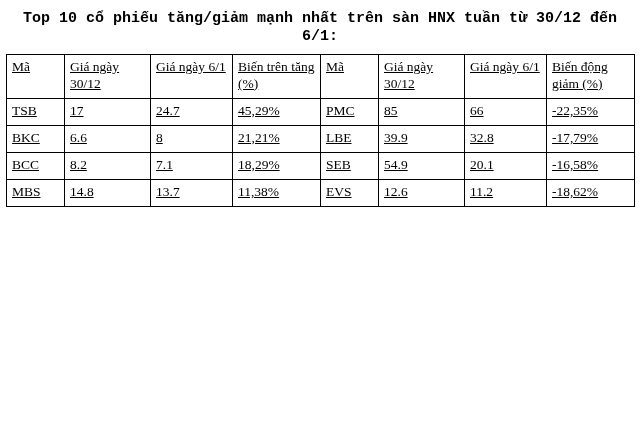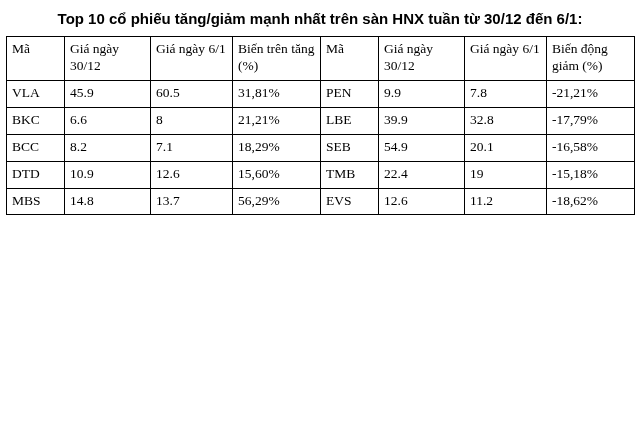--- a/index.html
+++ b/index.html
@@ -15,28 +15,29 @@
     overflow: hidden;
   }
   .page {
     position: relative;
     width: 640px;
     height: 440px;
     box-sizing: border-box;
   }
   .title {
     text-align: center;
-    font-family: Liberation Sans, sans-serif;
+    font-family: Liberation Mono, monospace;
     font-size: 15px;
     font-weight: bold;
     padding: 10px 10px 8px 10px;
     line-height: 1.2;
   }
   .table-wrap {
     padding: 0 6px;
+    text-decoration: underline;
   }
   table.data {
     border-collapse: collapse;
     width: 628px;
     table-layout: fixed;
     font-size: 13.5px;
   }
   table.data th,
   table.data td {
     border: 1px solid #000000;
@@ -90,28 +91,28 @@
           <th>Giá ngày 6/1</th>
           <th>Biến trên tăng (%)</th>
           <th>Mã</th>
           <th>Giá ngày 30/12</th>
           <th>Giá ngày 6/1</th>
           <th>Biến động giảm (%)</th>
         </tr>
       </thead>
       <tbody>
         <tr>
-          <td>VLA</td>
-          <td>45.9</td>
-          <td>60.5</td>
-          <td>31,81%</td>
-          <td>PEN</td>
-          <td>9.9</td>
-          <td>7.8</td>
-          <td>-21,21%</td>
+          <td>TSB</td>
+          <td>17</td>
+          <td>24.7</td>
+          <td>45,29%</td>
+          <td>PMC</td>
+          <td>85</td>
+          <td>66</td>
+          <td>-22,35%</td>
         </tr>
         <tr>
           <td>BKC</td>
           <td>6.6</td>
           <td>8</td>
           <td>21,21%</td>
           <td>LBE</td>
           <td>39.9</td>
           <td>32.8</td>
           <td>-17,79%</td>
@@ -120,34 +121,24 @@
           <td>BCC</td>
           <td>8.2</td>
           <td>7.1</td>
           <td>18,29%</td>
           <td>SEB</td>
           <td>54.9</td>
           <td>20.1</td>
           <td>-16,58%</td>
         </tr>
         <tr>
-          <td>DTD</td>
-          <td>10.9</td>
-          <td>12.6</td>
-          <td>15,60%</td>
-          <td>TMB</td>
-          <td>22.4</td>
-          <td>19</td>
-          <td>-15,18%</td>
-        </tr>
-        <tr>
           <td>MBS</td>
           <td>14.8</td>
           <td>13.7</td>
-          <td>56,29%</td>
+          <td>11,38%</td>
           <td>EVS</td>
           <td>12.6</td>
           <td>11.2</td>
           <td>-18,62%</td>
         </tr>
       </tbody>
     </table>
   </div>
 
 </div>

